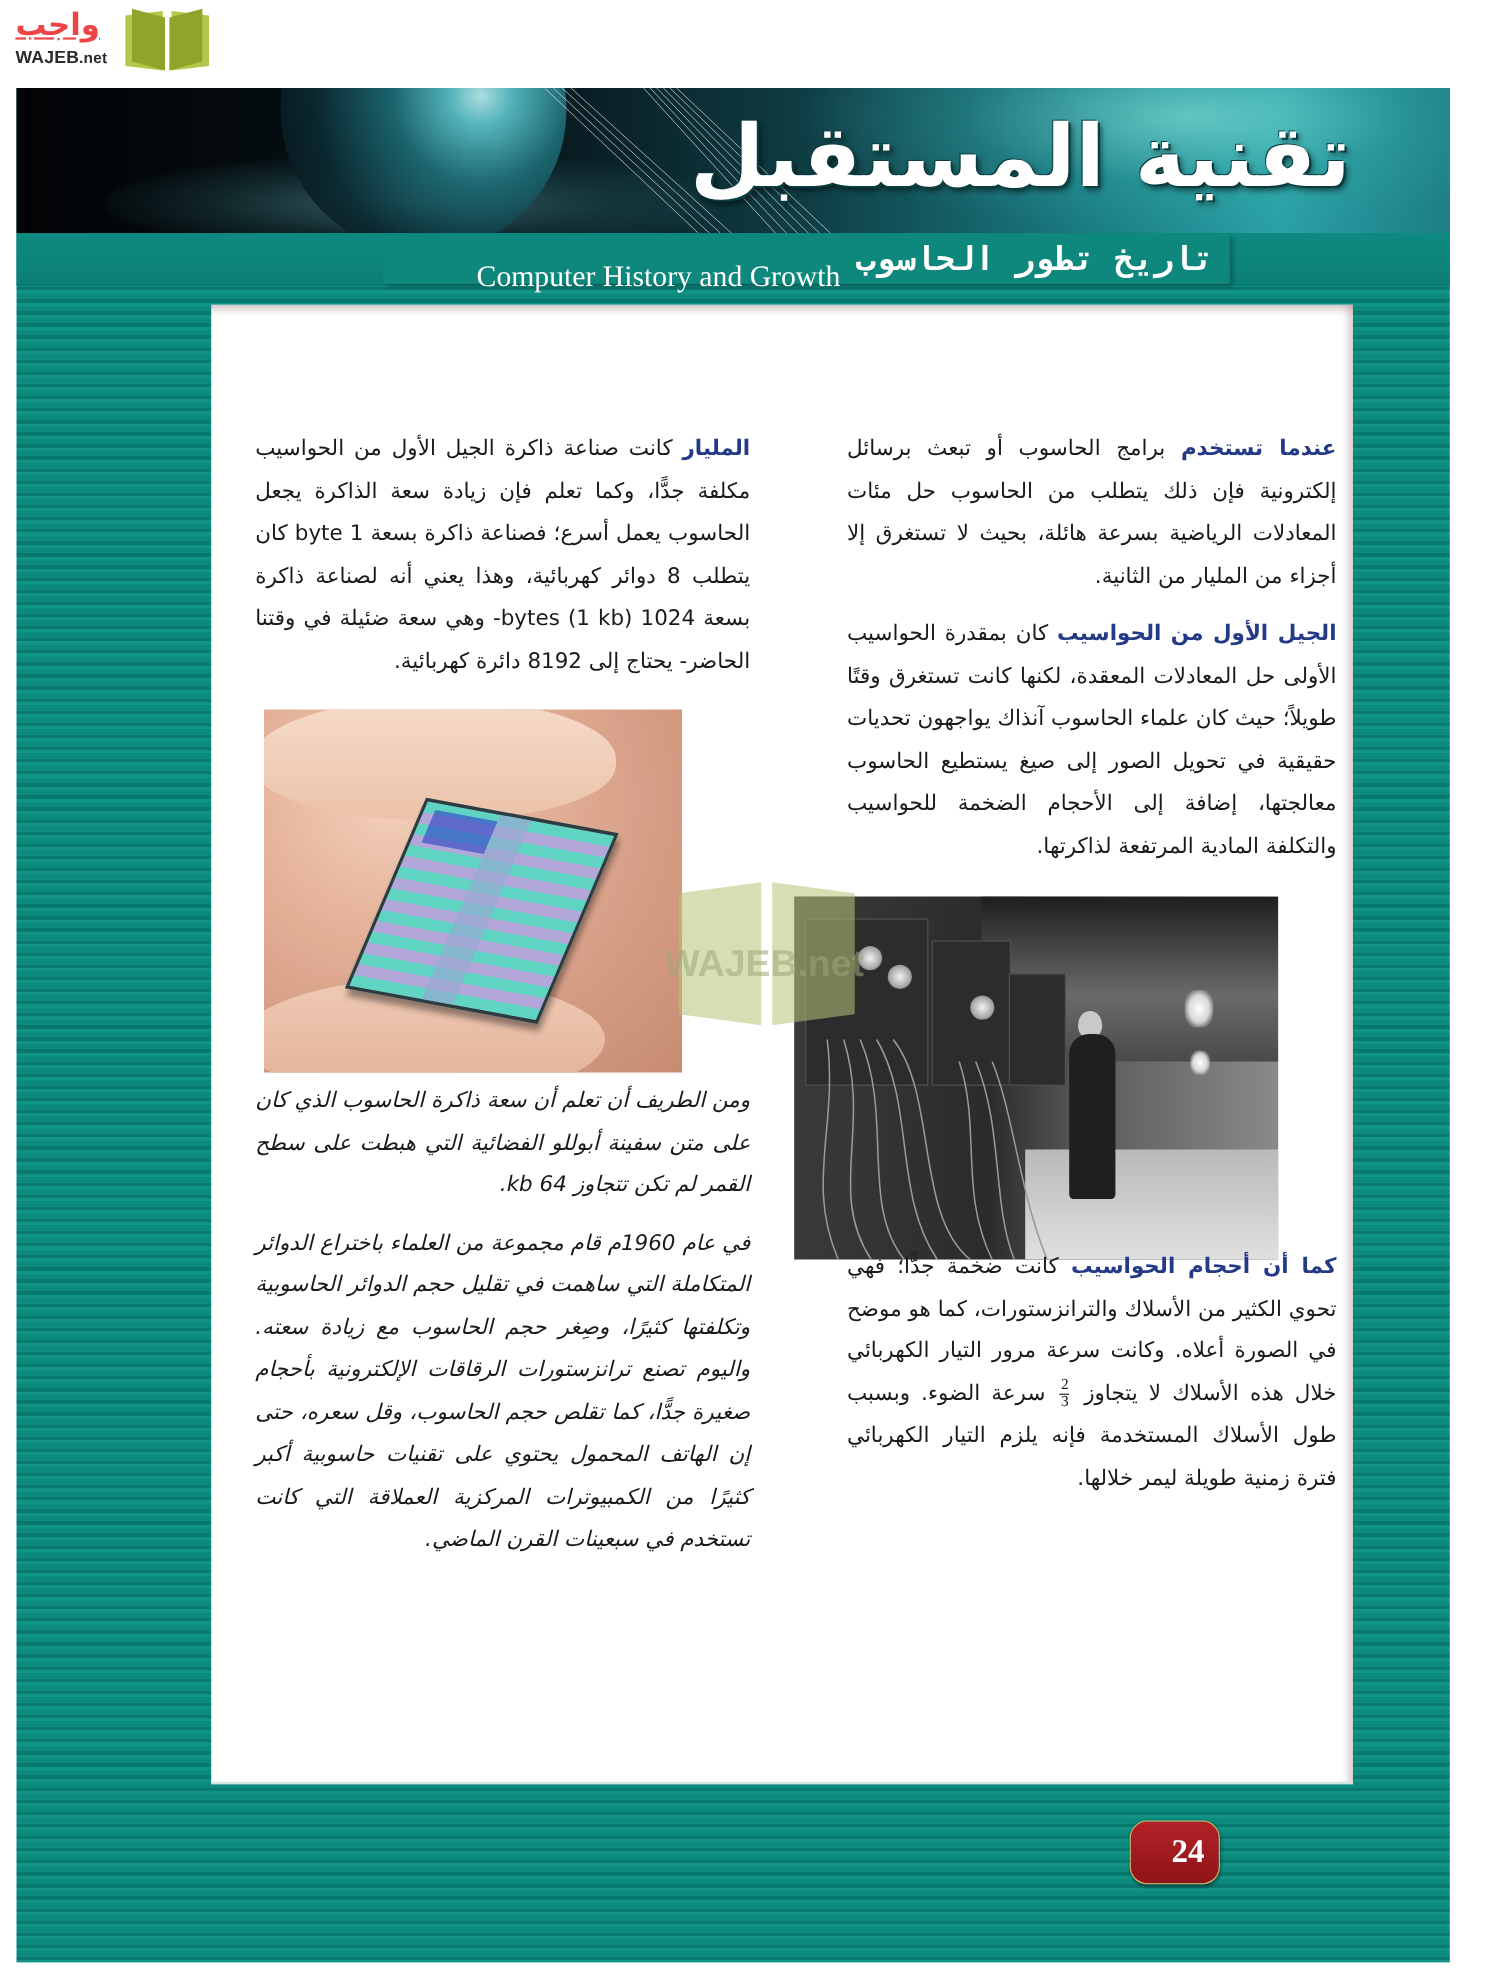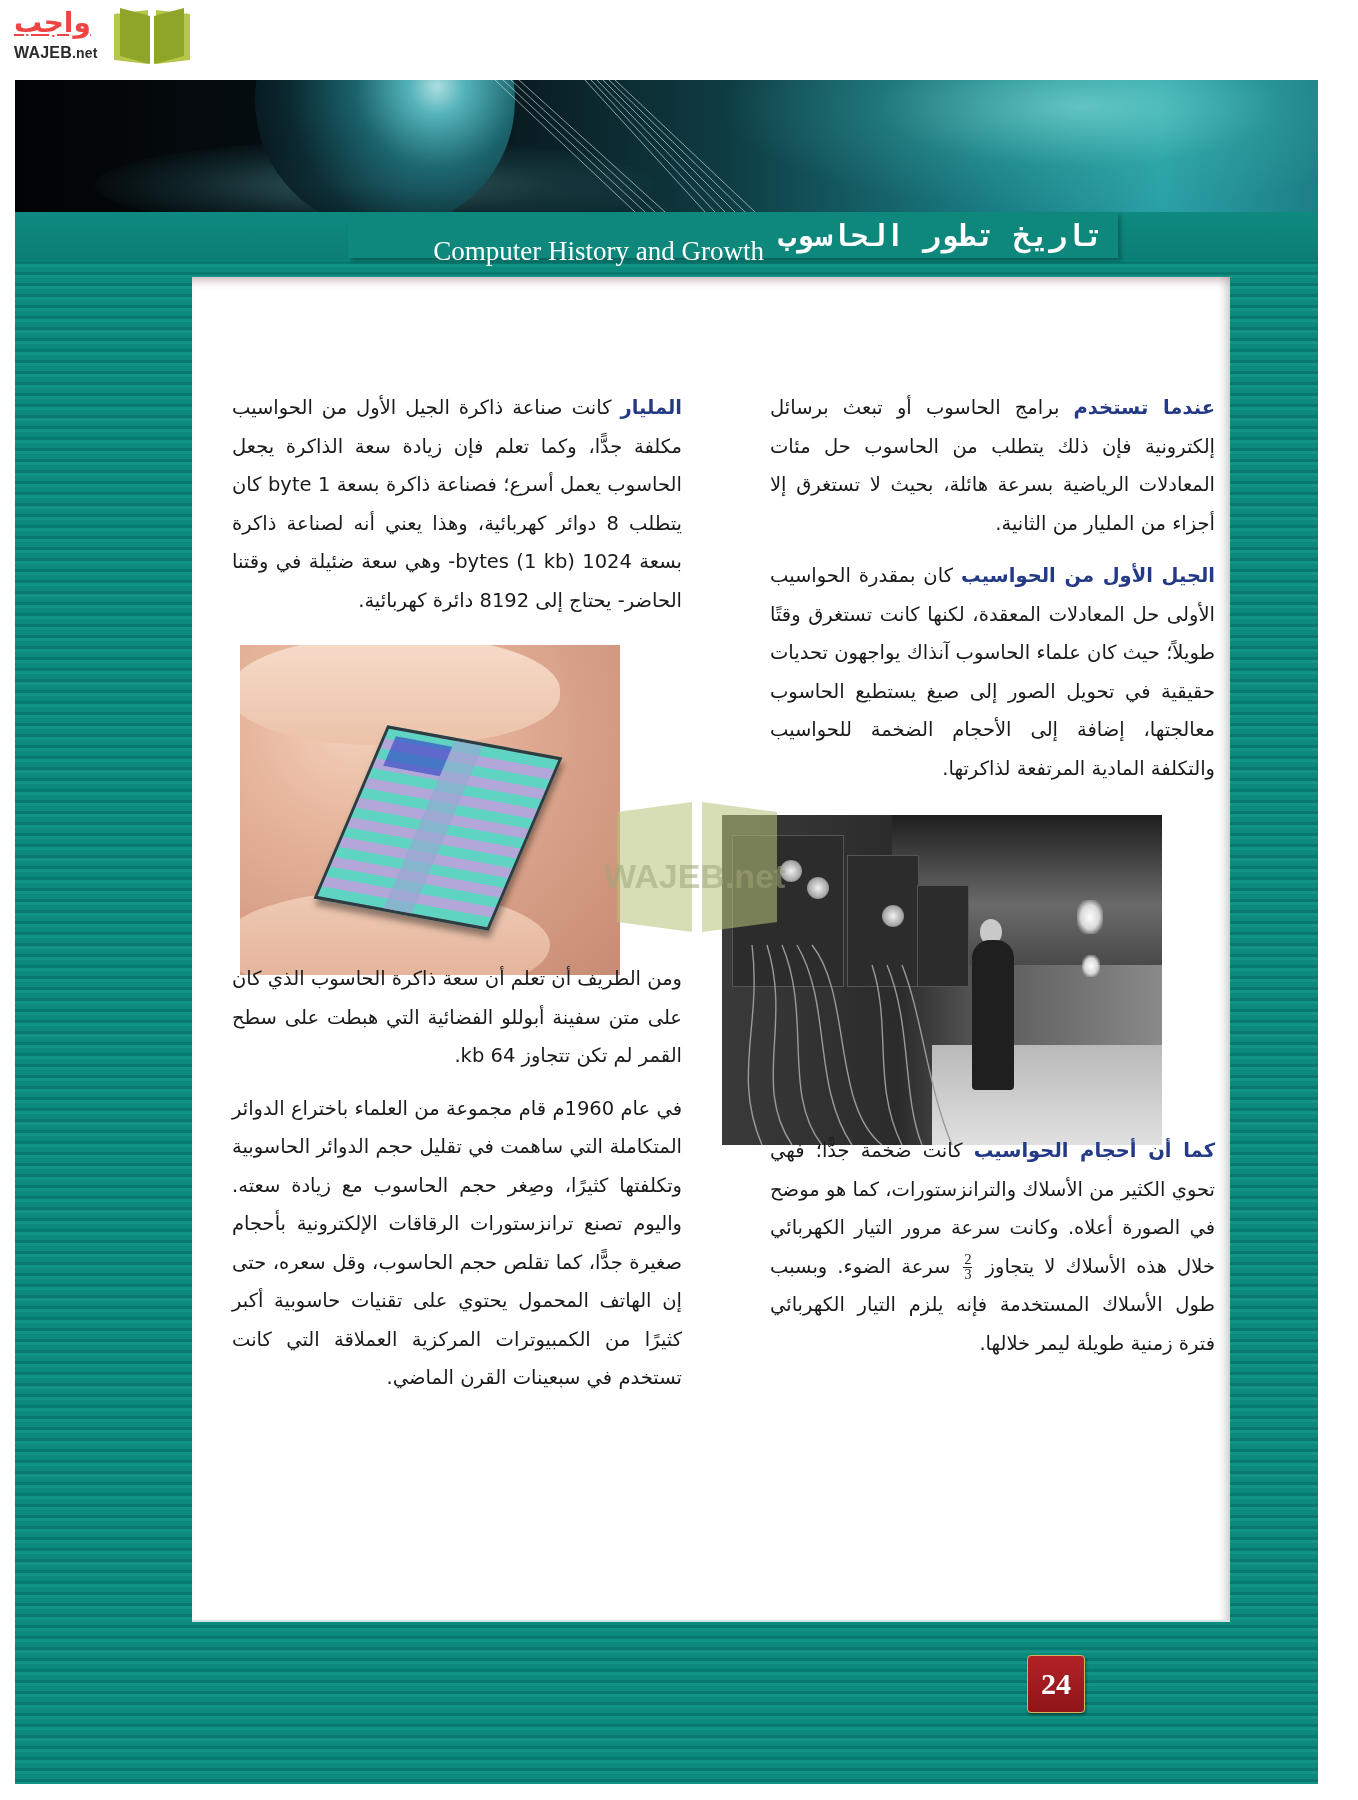--- a/index.html
+++ b/index.html
@@ -109,23 +109,23 @@
   .cables { position:absolute; left:0; top:120px; width:260px; height:210px; }
 
   
   .watermark { position:absolute; left:405px; top:515px; width:200px; height:150px; opacity:0.55; pointer-events:none; }
   .wm-text { position:absolute; left:412px; top:580px; font-family:"Liberation Sans", sans-serif; font-weight:bold; font-size:34px; color:rgba(160,165,120,0.55); }
 
   
   .page-num {
     position:absolute; left:1012px; top:1575px; width:56px; height:56px;
     background: linear-gradient(180deg, #b22228 0%, #8f1418 100%);
-    border:1px solid #d8b55b; border-radius:4px; box-shadow: 1px 2px 3px rgba(0,0,0,0.4);
+    border:1px solid #d8b55b; border-radius:16px; box-shadow: 1px 2px 3px rgba(0,0,0,0.4);
     color:#fff; font-family:"Liberation Serif", serif; font-weight:bold; font-size:30px;
-    display:flex; align-items:center; justify-content:center;
+    display:flex; align-items:center; justify-content:center;padding-left:24px;
   }
 </style>
 </head>
 <body>
 
 <div class="logo">
   <div class="logo-word">واجب</div>
   <div class="logo-latin"><span>WAJEB</span><small>.net</small></div>
   <svg class="logo-book" viewBox="0 0 88 62">
     <path d="M6 10 L40 6 L40 60 L6 56 Z" fill="#b5c64a"></path>
@@ -148,20 +148,21 @@
           <line x1="24" y1="0" x2="170" y2="132"></line>
         <line x1="90" y1="0" x2="210" y2="132"></line>
           <line x1="96" y1="0" x2="220" y2="132"></line>
         <line x1="102" y1="0" x2="230" y2="132"></line>
           <line x1="108" y1="0" x2="240" y2="132"></line>
         <line x1="114" y1="0" x2="250" y2="132"></line>
           <line x1="120" y1="0" x2="260" y2="132"></line>
       </g>
     </svg>
     <div class="aurora"></div>
+    <div class="banner-title">تقنية المستقبل</div>
   </div>
 
   <div class="subtitle-strip"></div>
   <div class="subtitle-tab"></div>
   <div class="subtitle">
     <span class="subtitle-ar">تاريخ تطور الحاسوب</span>
     <span class="subtitle-en">Computer History and Growth</span>
   </div>
 
   <div class="panel">
@@ -208,21 +209,21 @@
     <div class="col col-left">
       <p><span class="lead">المليار</span><span> كانت صناعة ذاكرة الجيل الأول من الحواسيب مكلفة جدًّا، وكما تعلم فإن زيادة سعة الذاكرة يجعل الحاسوب يعمل أسرع؛ فصناعة ذاكرة بسعة 1 byte كان يتطلب 8 دوائر كهربائية، وهذا يعني أنه لصناعة ذاكرة بسعة 1024 bytes (1 kb)- وهي سعة ضئيلة في وقتنا الحاضر- يحتاج إلى 8192 دائرة كهربائية.</span></p>
     </div>
 
     <div class="img-chip" title="microchip-held-between-fingers">
       <div class="finger-top"></div>
       <div class="finger-bot"></div>
       <div class="chip"></div>
     </div>
 
-    <div class="col col-left" style="top:683px;">
+    <div class="col col-left" style="top:704px;font-style:italic;">
       <p><span>ومن الطريف أن تعلم أن سعة ذاكرة الحاسوب الذي كان على متن سفينة أبوللو الفضائية التي هبطت على سطح القمر لم تكن تتجاوز 64 kb.</span></p>
       <p><span>في عام 1960م قام مجموعة من العلماء باختراع الدوائر المتكاملة التي ساهمت في تقليل حجم الدوائر الحاسوبية وتكلفتها كثيرًا، وصِغر حجم الحاسوب مع زيادة سعته. واليوم تصنع ترانزستورات الرقاقات الإلكترونية بأحجام صغيرة جدًّا، كما تقلص حجم الحاسوب، وقل سعره، حتى إن الهاتف المحمول يحتوي على تقنيات حاسوبية أكبر كثيرًا من الكمبيوترات المركزية العملاقة التي كانت تستخدم في سبعينات القرن الماضي.</span></p>
     </div>
 
     <svg class="watermark" viewBox="0 0 200 150">
       <path d="M20 20 L95 10 L95 140 L20 130 Z" fill="#b8c47a"></path>
       <path d="M180 20 L105 10 L105 140 L180 130 Z" fill="#b8c47a"></path>
     </svg>
     <div class="wm-text">WAJEB.net</div>
 

